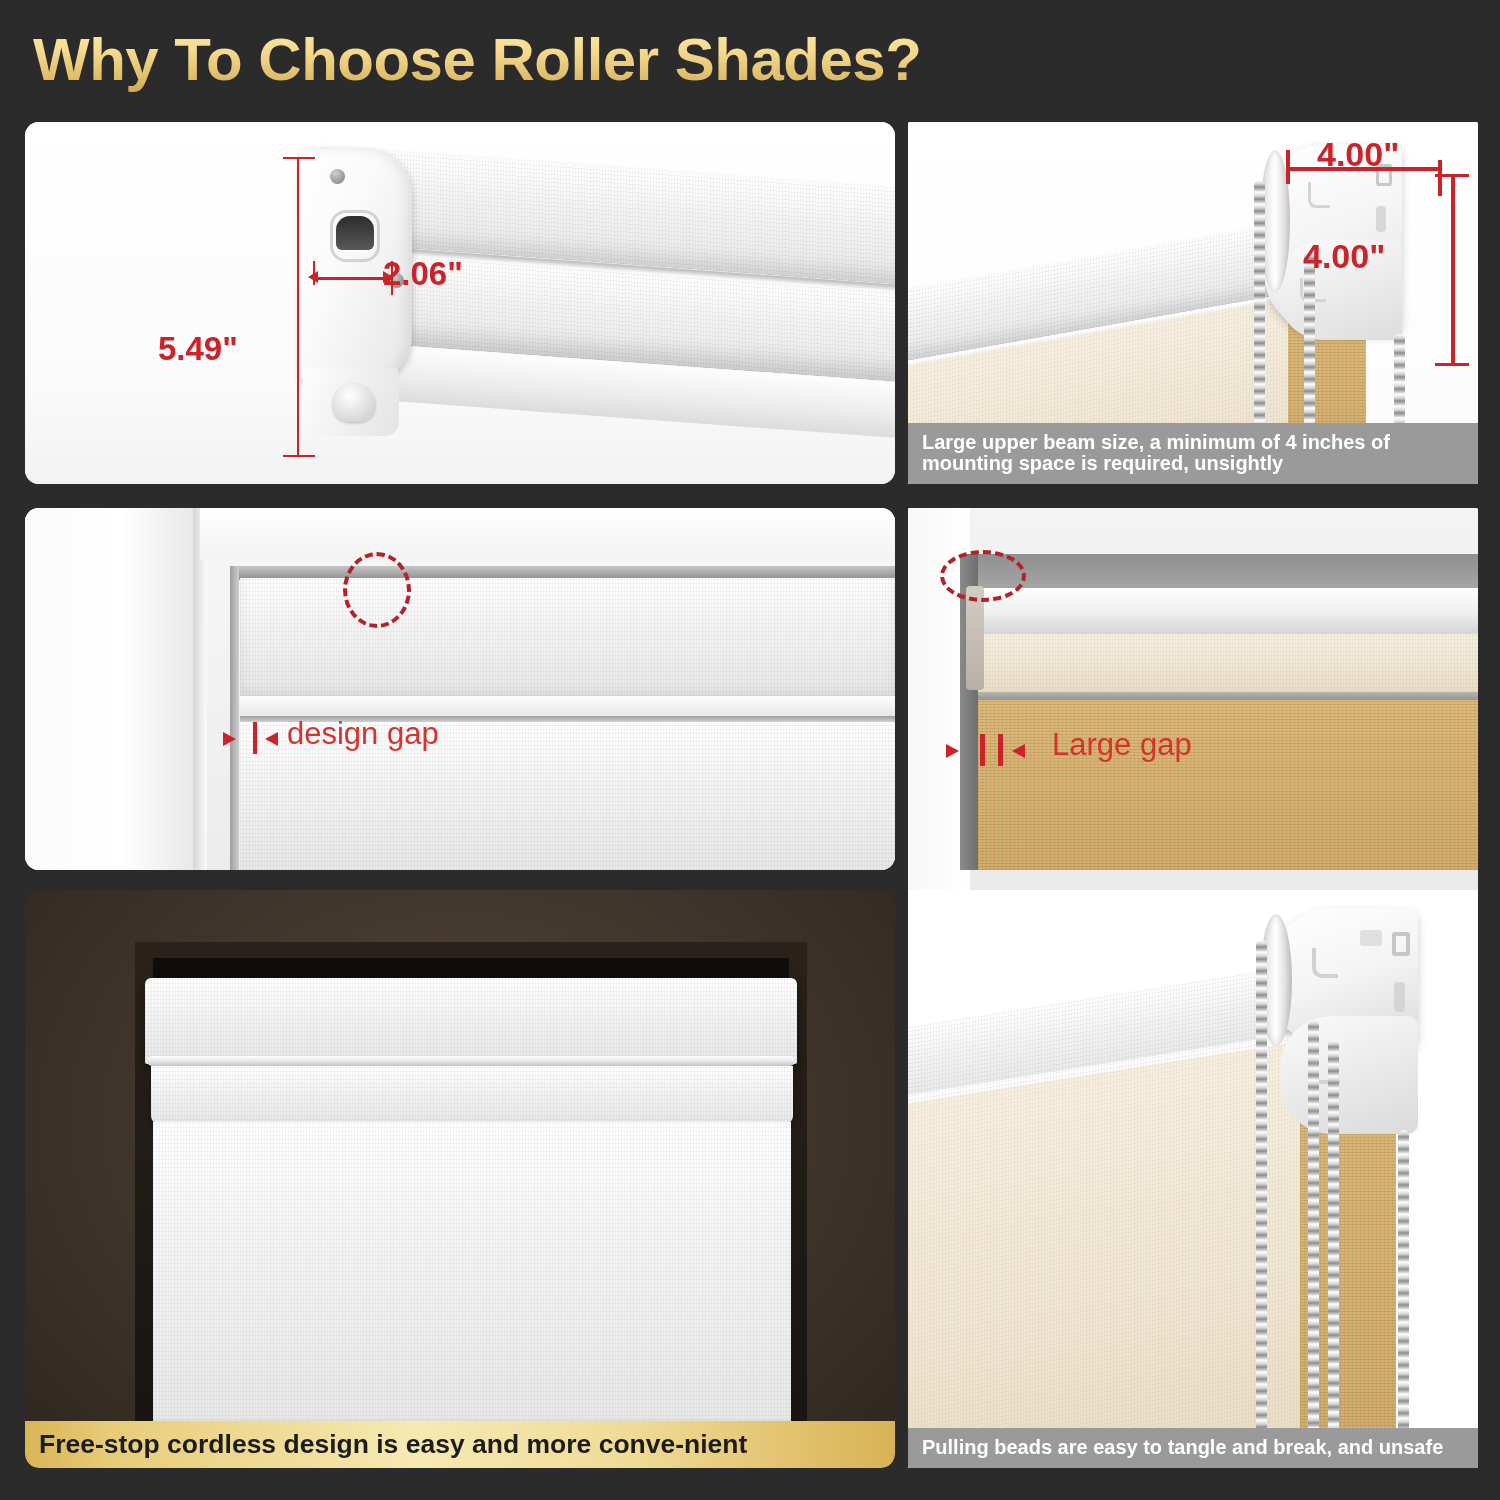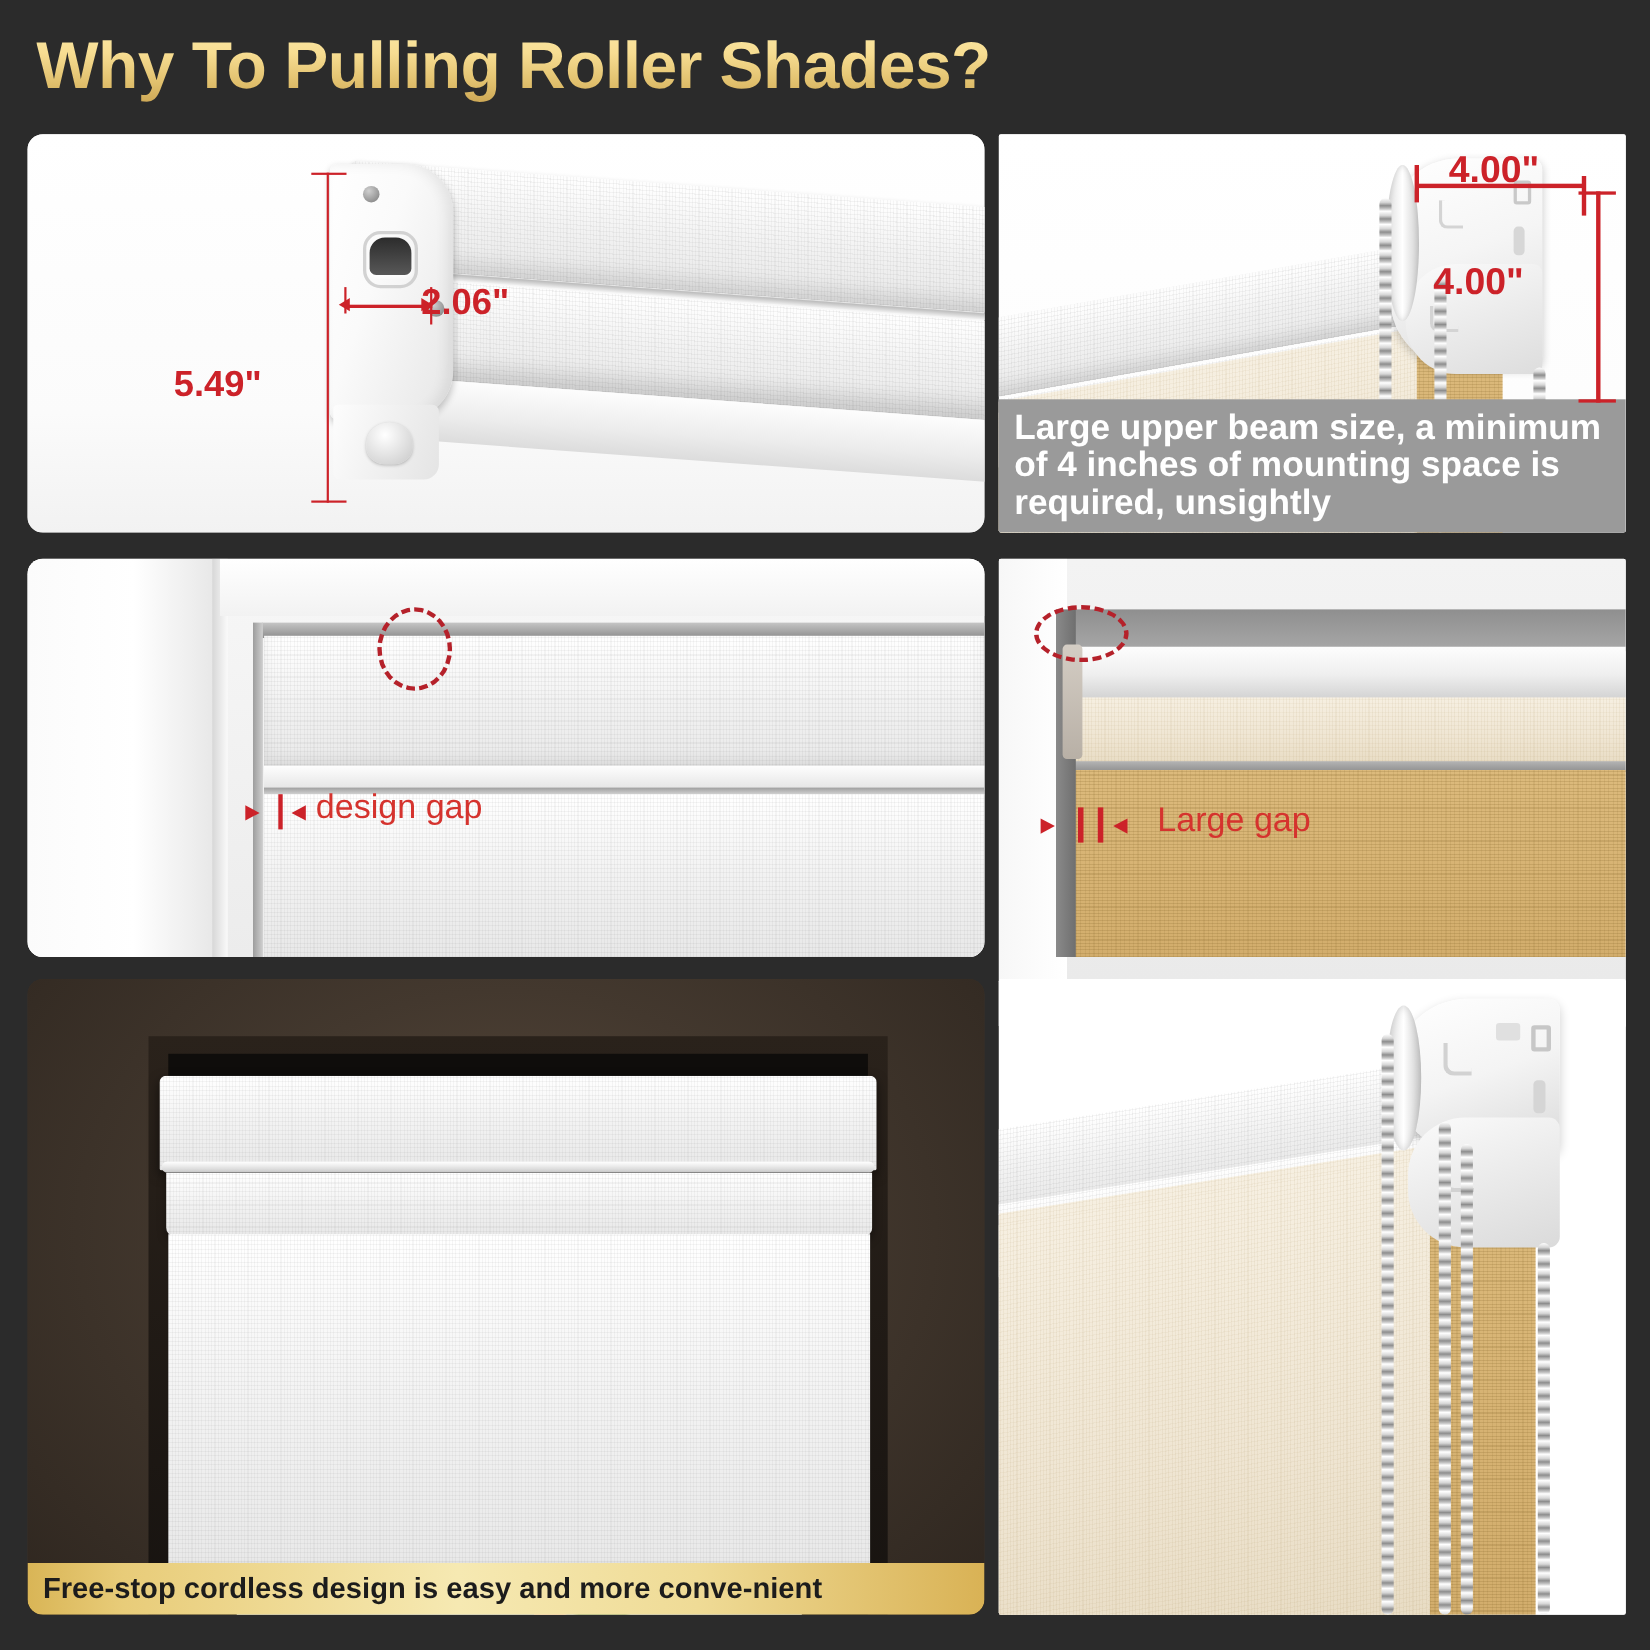--- a/index.html
+++ b/index.html
@@ -35,21 +35,21 @@
     padding:9px 14px 10px 14px;
     font-weight:bold; line-height:1.06;
     z-index:6;
   }
   .cap.gold{
     background:linear-gradient(90deg,#d9b556 0%,#e8cc79 10%,#f6e9b2 45%,#efdb96 70%,#d9b255 100%);
     color:#1c1c1c; font-size:26.5px;
     border-bottom-left-radius:14px; border-bottom-right-radius:14px;
   }
   .cap.gray{
-    background:#9a9a9a; color:#ffffff; font-size:32px;margin-top:32px;
+    background:#9a9a9a; color:#ffffff; font-size:20px;margin-top:32px;
   }
 
   
   .fabricWhite{
     background:
       repeating-linear-gradient(90deg, rgba(0,0,0,0.035) 0 1px, rgba(255,255,255,0) 1px 3px),
       repeating-linear-gradient(0deg, rgba(0,0,0,0.04) 0 1px, rgba(255,255,255,0) 1px 4px),
       linear-gradient(180deg,#ffffff 0%,#f2f2f2 50%,#e8e8e8 100%);
   }
   .fabricCream{
@@ -82,21 +82,21 @@
     position:absolute; width:11px; z-index:5;
     background:
       repeating-linear-gradient(180deg,
         #ffffff 0px, #d6d6d6 4px, #8e8e8e 7px, #c9c9c9 10px, #ffffff 12px);
     border-radius:6px;
   }
 </style>
 </head>
 <body>
 
-<div id="title">Why To Pulling Roller Shades?</div>
+<div id="title">Why To Choose Roller Shades?</div>
 
 <div class="panel left" style="left:25px; top:122px; width:870px; height:362px; background:#ffffff;">
   <div class="art">
 
     <div style="position:absolute;inset:0;background:linear-gradient(180deg,#ffffff 0%,#fbfbfb 70%,#f2f2f2 100%);"></div>
 
     <div class="fabricWhite" style="position:absolute; left:295px; top:24px; width:660px; height:96px;
          transform:skewY(4.2deg); transform-origin:left top;
          box-shadow:inset 0 -10px 16px rgba(0,0,0,0.10), 0 2px 5px rgba(0,0,0,0.18);
          border-radius:4px 6px 6px 4px;"></div>
@@ -386,13 +386,14 @@
          border-left:4px solid #d2d2d2; border-bottom:4px solid #d2d2d2; border-radius:0 0 0 10px;"></div>
     <div style="position:absolute; left:404px; top:166px; width:28px; height:28px;
          border-left:4px solid #d2d2d2; border-bottom:4px solid #d2d2d2; border-radius:0 0 0 10px;"></div>
 
     <div class="bead" style="left:348px; top:50px; height:528px;"></div>
     <div class="bead" style="left:400px; top:130px; height:448px;"></div>
     <div class="bead" style="left:420px; top:150px; height:428px;"></div>
     <div class="bead" style="left:490px; top:240px; height:338px;"></div>
   </div>
 
+  <div class="cap gray">Pulling beads are easy to tangle and break, and unsafe</div>
 </div>
 
 </body></html>

